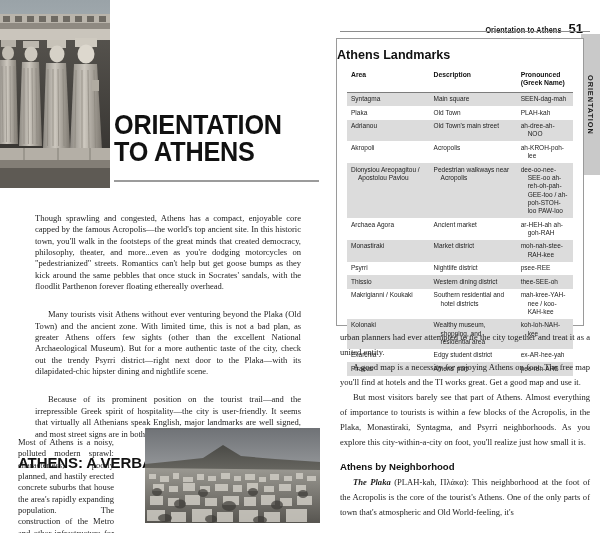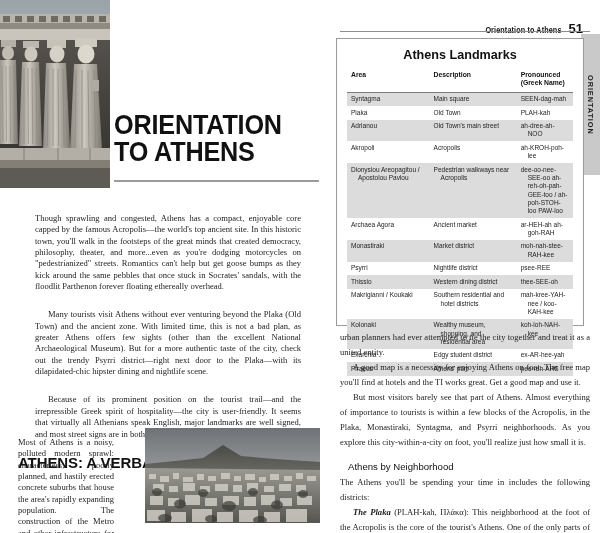--- a/index.html
+++ b/index.html
@@ -96,21 +96,21 @@
     overflow:hidden;
   }
   .photo-city svg{display:block;}
 
   
   .sidebar{
     position:absolute;left:336px;top:38px;width:248px;height:288px;
     border:1.4px solid #9a9a9a;background:#ffffff;box-sizing:border-box;
   }
   .sidebar h2{
-    margin:0;padding:9px 0 7px 0;text-align:center;
+    margin:0;padding:9px 0 7px 0;text-align:left;
     font-family:"Liberation Sans",sans-serif;
     font-weight:bold;font-size:12.6px;color:#111;
   }
   table.landmarks{
     width:calc(100% - 20px);margin:0 10px;border-collapse:collapse;
     font-family:"Liberation Sans",sans-serif;
     font-size:6.5px;line-height:8.3px;color:#1c1c1c;
     table-layout:fixed;
   }
   table.landmarks th{
@@ -132,22 +132,22 @@
   
   .col-right{
     position:absolute;left:340px;top:330px;width:250px;
     font-size:8.55px;line-height:15px;
     text-align:justify;color:#1c1c1c;
   }
   .col-right p{margin:0;}
   .col-right p.ind{text-indent:13px;}
   .col-right .subhead2{
     font-family:"Liberation Sans",sans-serif;
-    font-weight:normal;font-size:9.6px;
-    color:#111;margin:9px 0 1px 8px;
+    font-weight:bold;font-size:9.6px;
+    color:#111;margin:9px 0 1px 0;
   }
   b.run-in{font-weight:bold;font-style:italic;}
 </style>
 </head>
 <body>
 
 <div class="page">
 
   <div class="runhead">
     <div class="rh-title">Orientation to Athens</div>
@@ -507,17 +507,16 @@
           </tr>
         </tbody>
     </table>
   </div>
 
   <div class="col-right">
     <p>urban planners had ever attempted to tie the city together and treat it as a united entity.</p>
     <p class="ind">A good map is a necessity for enjoying Athens on foot. The free map you'll find at hotels and the TI works great. Get a good map and use it.</p>
     <p class="ind">But most visitors barely see that part of Athens. Almost everything of importance to tourists is within a few blocks of the Acropolis, in the Plaka, Monastiraki, Syntagma, and Psyrri neighborhoods. As you explore this city-within-a-city on foot, you'll realize just how small it is.</p>
     <div class="subhead2">Athens by Neighborhood</div>
-    <p>The Athens you'll be spending your time in includes the following districts:</p>
     <p class="ind"><b class="run-in">The Plaka</b><span> (PLAH-kah, Πλάκα): This neighborhood at the foot of the Acropolis is the core of the tourist's Athens. One of the only parts of town that's atmospheric and Old World-feeling, it's</span></p>
   </div>
 
 </div>
 
 </body></html>

